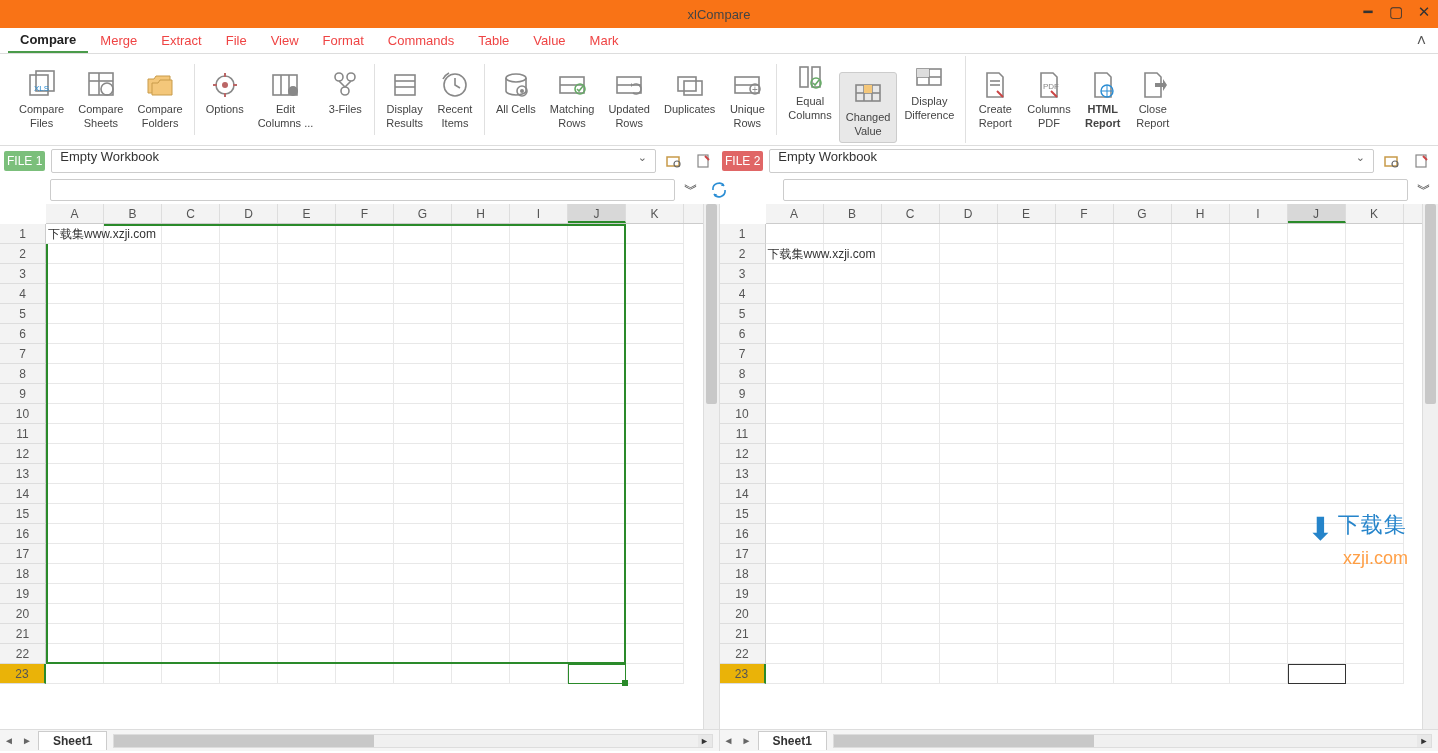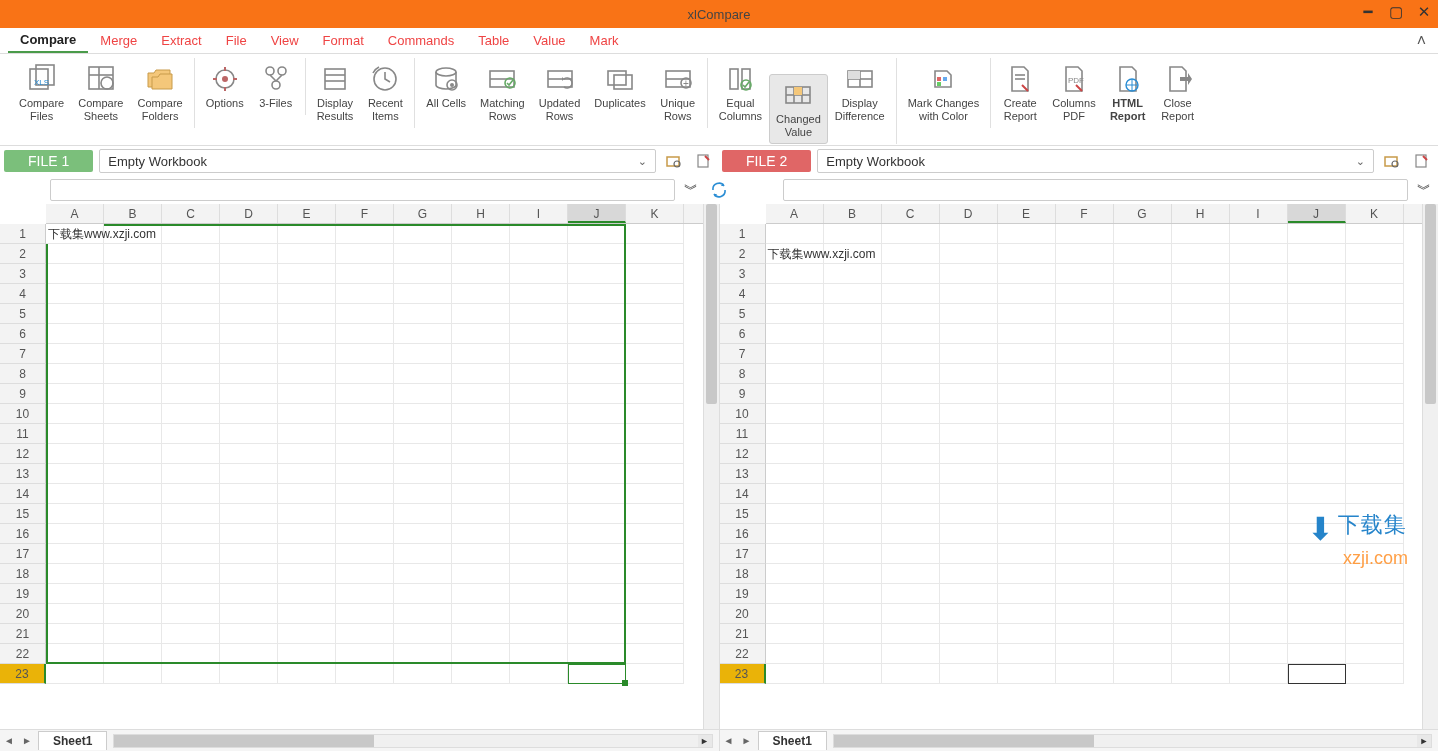--- a/index.html
+++ b/index.html
@@ -11,36 +11,36 @@
 .titlebar .win-controls { position: absolute; right: 4px; top: 2px; display: flex; gap: 8px; }
 .titlebar .win-controls span { width: 20px; height: 20px; display: flex; align-items: center; justify-content: center; font-size: 15px; cursor: default; color: #333; }
 
 
 .menubar { height: 26px; display: flex; align-items: center; padding: 0 8px; border-bottom: 1px solid #ddd; position: relative; }
 .menubar .menu-item { padding: 4px 12px; font-size: 13px; color: #ef4444; cursor: default; }
 .menubar .menu-item.active { font-weight: 600; border-bottom: 2px solid #4a9b4a; color: #222; }
 .menubar .collapse { position: absolute; right: 12px; font-size: 16px; color: #555; }
 
 
-.ribbon { height: 92px; display: flex; align-items: flex-start; padding: 4px 8px; border-bottom: 1px solid #ddd; gap: 0; }
+.ribbon { height: 92px; display: flex; align-items: center; padding: 4px 8px; border-bottom: 1px solid #ddd; gap: 0; }
 .ribbon-group { display: flex; align-items: flex-start; padding: 0 4px; border-right: 1px solid #e0e0e0; }
 .ribbon-group:last-child { border-right: none; }
 .ribbon-btn { display: flex; flex-direction: column; align-items: center; justify-content: flex-start; padding: 4px 6px; min-width: 50px; cursor: default; border: 1px solid transparent; border-radius: 3px; }
 .ribbon-btn.active { background: #e8e8e8; border: 1px solid #ccc; margin-top: 16px; }
 .ribbon-btn .icon { width: 32px; height: 32px; display: flex; align-items: center; justify-content: center; margin-bottom: 2px; }
 .ribbon-btn .label { font-size: 11px; text-align: center; line-height: 1.2; color: #444; white-space: pre-line; }
 .ribbon-btn.bold .label { font-weight: 600; }
 
 
 .file-row { height: 30px; display: flex; align-items: center; padding: 2px 4px; gap: 6px; }
 .file-half { flex: 1; display: flex; align-items: center; gap: 6px; }
-.file-badge { padding: 3px 24px; font-size: 14px; color: #fff; border-radius: 2px; font-weight: 500; }
+.file-badge { padding: 3px 3px; font-size: 12px; color: #fff; border-radius: 2px; font-weight: 500; }
 .file-badge.f1 { background: #7bbf7b; }
 .file-badge.f2 { background: #e06666; }
-.file-dropdown { flex: 1; height: 24px; border: 1px solid #ccc; border-radius: 2px; display: flex; align-items: center; padding: 8px 8px; justify-content: space-between; background: #fff; }
+.file-dropdown { flex: 1; height: 24px; border: 1px solid #ccc; border-radius: 2px; display: flex; align-items: flex-end; padding: 8px 8px; justify-content: space-between; background: #fff; }
 .file-dropdown .chev { color: #666; font-size: 11px; }
 .small-icon-btn { width: 24px; height: 24px; display: flex; align-items: center; justify-content: center; border: 1px solid transparent; cursor: default; }
 
 
 .formula-row { height: 28px; display: flex; align-items: center; padding: 2px 4px; gap: 6px; }
 .formula-half { flex: 1; display: flex; align-items: center; gap: 6px; }
 .formula-input { flex: 1; height: 22px; border: 1px solid #ccc; border-radius: 2px; background: #fff; margin-left: 46px; }
 .expand-btn { width: 20px; font-size: 14px; color: #555; text-align: center; }
 .sync-btn { width: 24px; height: 24px; display: flex; align-items: center; justify-content: center; color: #2a8dd4; }
 
@@ -159,20 +159,32 @@
             <circle cx="16" cy="16" r="9" stroke="#888" stroke-width="1.6" fill="none"></circle>
             <circle cx="16" cy="16" r="3" fill="#b66"></circle>
             <path d="M16 4 L16 8 M16 24 L16 28 M4 16 L8 16 M24 16 L28 16" stroke="#b66" stroke-width="2"></path>
           </svg>
         </div>
         <div class="label">Options</div>
       </div>
       <div class="ribbon-btn">
         <div class="icon">
           <svg width="32" height="32">
+            <rect x="4" y="6" width="24" height="20" stroke="#888" stroke-width="1.6" fill="none"></rect>
+            <line x1="12" y1="6" x2="12" y2="26" stroke="#888" stroke-width="1.6" fill="none"></line>
+            <line x1="20" y1="6" x2="20" y2="26" stroke="#888" stroke-width="1.6" fill="none"></line>
+            <circle cx="24" cy="22" r="5" fill="#888"></circle>
+          </svg>
+        </div>
+        <div class="label">Edit
+Columns ...</div>
+      </div>
+      <div class="ribbon-btn">
+        <div class="icon">
+          <svg width="32" height="32">
             <circle cx="10" cy="8" r="4" stroke="#888" stroke-width="1.6" fill="none"></circle>
             <circle cx="22" cy="8" r="4" stroke="#888" stroke-width="1.6" fill="none"></circle>
             <circle cx="16" cy="22" r="4" stroke="#888" stroke-width="1.6" fill="none"></circle>
             <path d="M10 12 L16 18 M22 12 L16 18" stroke="#888" stroke-width="1.6" fill="none"></path>
           </svg>
         </div>
         <div class="label">3-Files</div>
       </div>
     </div>
     <div class="ribbon-group">
@@ -287,34 +299,20 @@
         <div class="icon">
           <svg width="32" height="32">
             <rect x="4" y="8" width="24" height="16" stroke="#888" stroke-width="1.6" fill="none"></rect>
             <line x1="4" y1="16" x2="28" y2="16" stroke="#888" stroke-width="1.6" fill="none"></line>
             <line x1="16" y1="8" x2="16" y2="24" stroke="#888" stroke-width="1.6" fill="none"></line>
             <rect x="4" y="8" width="12" height="8" fill="#ddd"></rect>
           </svg>
         </div>
         <div class="label">Display
 Difference</div>
-      </div>
-    </div>
-    <div class="ribbon-group">
-      <div class="ribbon-btn">
-        <div class="icon">
-          <svg width="32" height="32">
-            <path d="M8 24 L8 8 L20 8 L24 12 L24 24 Z" stroke="#888" stroke-width="1.6" fill="none"></path>
-            <rect x="10" y="14" width="4" height="4" fill="#e06666"></rect>
-            <rect x="16" y="14" width="4" height="4" fill="#6ae"></rect>
-            <rect x="10" y="19" width="4" height="4" fill="#6c6"></rect>
-          </svg>
-        </div>
-        <div class="label">Mark Changes
-with Color</div>
       </div>
     </div>
     <div class="ribbon-group">
       <div class="ribbon-btn">
         <div class="icon">
           <svg width="32" height="32">
             <path d="M8 4 L20 4 L24 8 L24 28 L8 28 Z" stroke="#888" stroke-width="1.6" fill="none"></path>
             <line x1="11" y1="12" x2="21" y2="12" stroke="#888" stroke-width="1.6" fill="none"></line>
             <line x1="11" y1="16" x2="21" y2="16" stroke="#888" stroke-width="1.6" fill="none"></line>
             <path d="M18 22 L24 28" stroke="#c44" stroke-width="2"></path>

